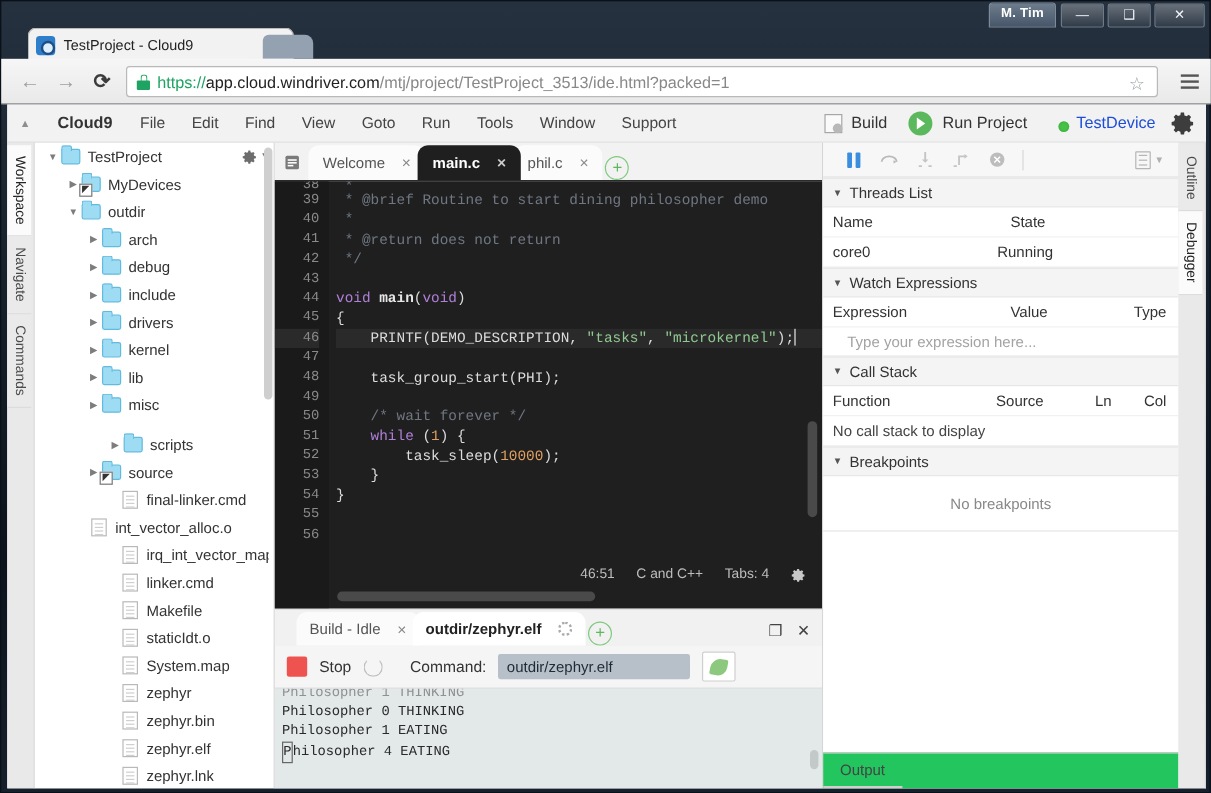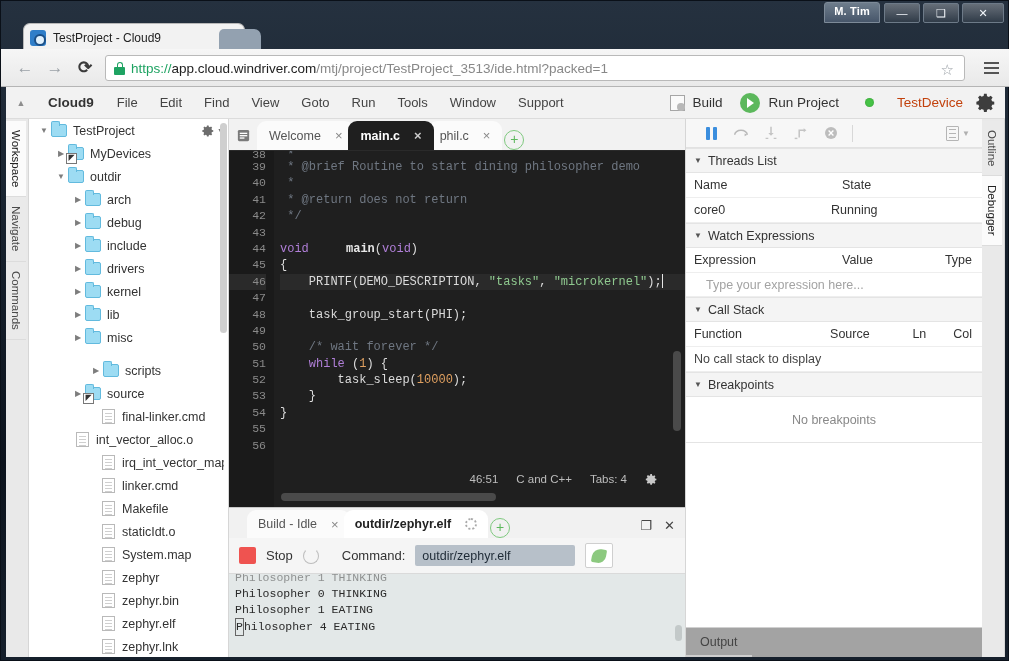--- a/index.html
+++ b/index.html
@@ -92,21 +92,21 @@
   .mi { font-size:13px; color:#444; padding:0 11px; white-space:nowrap; }
   .mb-right { margin-left:auto; display:flex; align-items:center; padding-right:8px; }
   .build-item { display:flex; align-items:center; gap:7px; padding:0 18px 0 10px; font-size:13.5px; color:#333;}
   .build-ico { width:15px; height:16px; border:1px solid #a6a6a6; background:#fafafa; position:relative;}
   .build-ico:after{content:"";position:absolute;right:-1px;bottom:-1px;width:8px;height:8px;border-radius:50%;
       background:#b8b8b8;}
   .run-item { display:flex; align-items:center; gap:8px; padding:0 26px 0 0; font-size:13.5px; color:#333;}
   .play { width:20px;height:20px;border-radius:50%;background:#5cb85c;position:relative;}
   .play:after{content:"";position:absolute;left:7px;top:5px;border-left:7px solid #fff;
       border-top:5px solid transparent;border-bottom:5px solid transparent;}
-  .device { display:flex; align-items:center; gap:23px; font-size:13.5px; color:#c2410c; padding-right:12px;}
+  .device { display:flex; align-items:flex-end; gap:6px; font-size:13.5px; color:#1d4ed8; padding-right:12px;}
   .dot { width:9px;height:9px;border-radius:50%;background:#46c246; box-shadow:inset 0 0 2px rgba(0,0,0,.2);}
   .gear-big { width:22px;height:22px; position:relative; }
 
   
   #row { position:relative; height:538px; display:flex; }
 
   
   .vrail { width:23px; background:#e9e9e9; border-right:1px solid #d6d6d6; padding-top:2px; }
   .vtab { writing-mode:vertical-rl; text-orientation:mixed;
           font-size:11.5px; color:#4a4a4a; padding:9px 4px; background:#eaeaea;
@@ -156,25 +156,25 @@
   .code-wrap { flex:1; background:#1f1f1f; position:relative; overflow:hidden; display:flex; }
   .gutter { width:45px; background:#1a1a1a; color:#8a8a8a; font-family:"Liberation Mono",monospace;
             font-size:11.5px; text-align:right; padding:0 8px 0 0; }
   .gutter div { height:16.4px; line-height:16.4px; }
   .codearea { flex:1; font-family:"Liberation Mono",monospace; font-size:12px; color:#d4d4d4;
               padding-left:6px; position:relative; white-space:pre; }
   .codearea div { height:16.4px; line-height:16.4px; }
   .cur-line { background:#2a2a2a; }
   .cmt { color:#6f7782; }
   .kw  { color:#b07fd8; }
-  .fn  { color:#e7e7e7; font-weight:bold;margin-left:30px; }
+  .fn  { color:#e7e7e7; font-weight:bold; }
   .str { color:#8fc98f; }
   .num { color:#e0a060; }
   .pp  { color:#dcdcdc; }
-  .ed-status { position:absolute; right:28px; bottom:22px; display:flex; align-items:center; gap:18px;
+  .ed-status { position:absolute; right:14px; bottom:22px; display:flex; align-items:center; gap:18px;
                font-size:11.5px; color:#bdbdbd; }
   .hscroll { position:absolute; left:52px; bottom:6px; width:215px; height:8px; background:#4a4a4a; border-radius:4px;}
   .vscroll-code { position:absolute; right:4px; top:200px; width:8px; height:80px; background:#4a4a4a; border-radius:4px;}
   .gear-sm { width:12px; height:12px; }
 
   
   .console { height:150px; background:#f1f1f1; border-top:1px solid #c8c8c8;
              display:flex; flex-direction:column; }
   .ctabs { height:30px; display:flex; align-items:flex-end; background:#f1f1f1; position:relative; }
   .cstab { height:28px; padding:0 11px; display:flex; align-items:center; gap:14px;
@@ -228,21 +228,21 @@
             background:#fff; border-bottom:1px solid #eee; padding-left:20px;}
   .empty-row { height:25px; display:flex; align-items:center; font-size:12.5px; color:#444;
                background:#fff; padding-left:8px; border-bottom:1px solid #eee;}
   .empty-center { height:45px; display:flex; align-items:center; justify-content:center;
                   font-size:12.5px; color:#888; background:#fff; }
   .c1 { width:145px; padding-left:8px; }
   .c2 { flex:1; }
   .c3 { width:50px; text-align:right; }
   .c4 { width:48px; text-align:right; padding-right:10px; }
   .dbg-fill { flex:1; background:#fff; border-top:1px solid #e4e4e4;}
-  .output-tab { height:30px; background:#a3a3a3; border-top:1px solid #d0d0d0;
+  .output-tab { height:30px; background:#22c55e; border-top:1px solid #d0d0d0;
                 display:flex; align-items:center; }
   .output-lbl { font-size:12.5px; color:#444; padding:0 14px; border-bottom:2px solid #cfcfcf;
                 height:28px; display:flex; align-items:center;}
 </style>
 </head>
 <body>
 
 <div id="window">
 
   <div id="titlebar">

